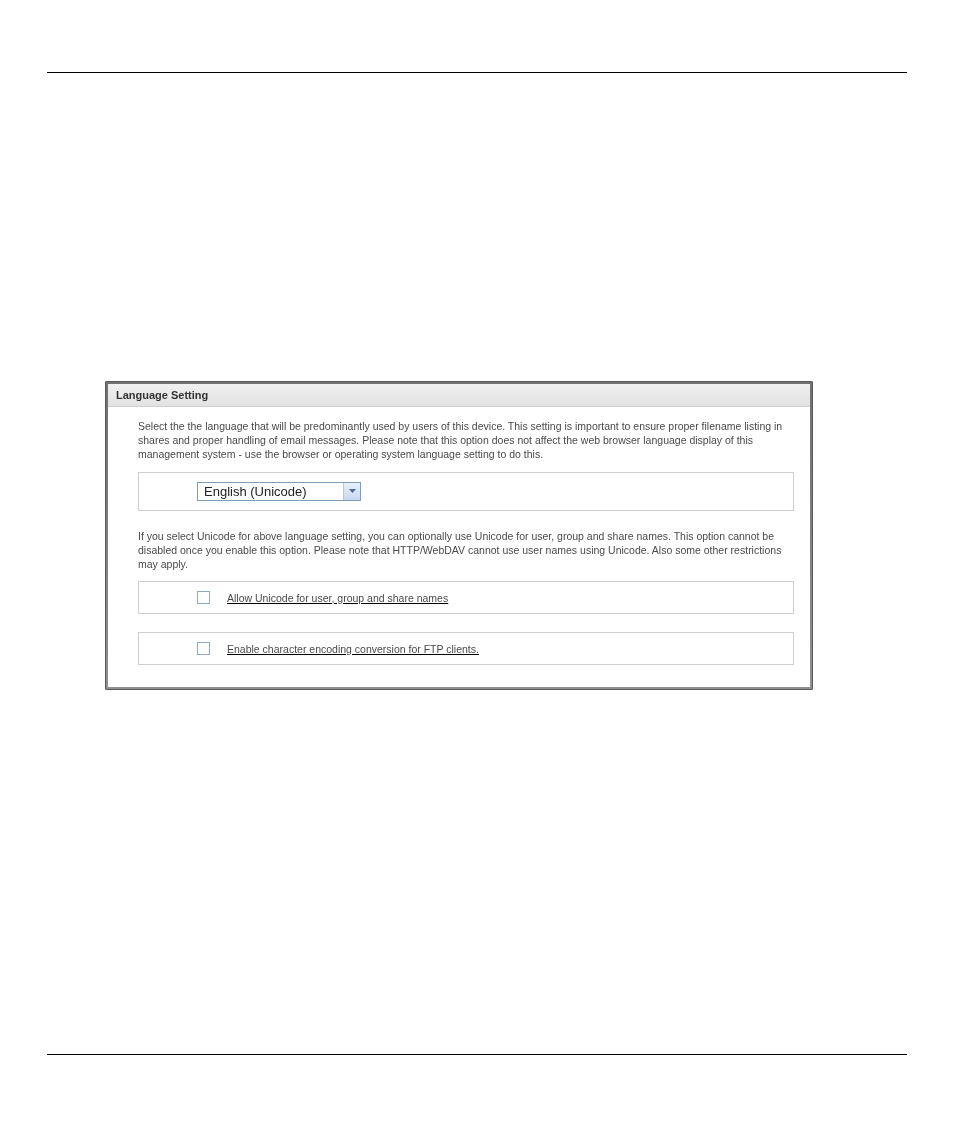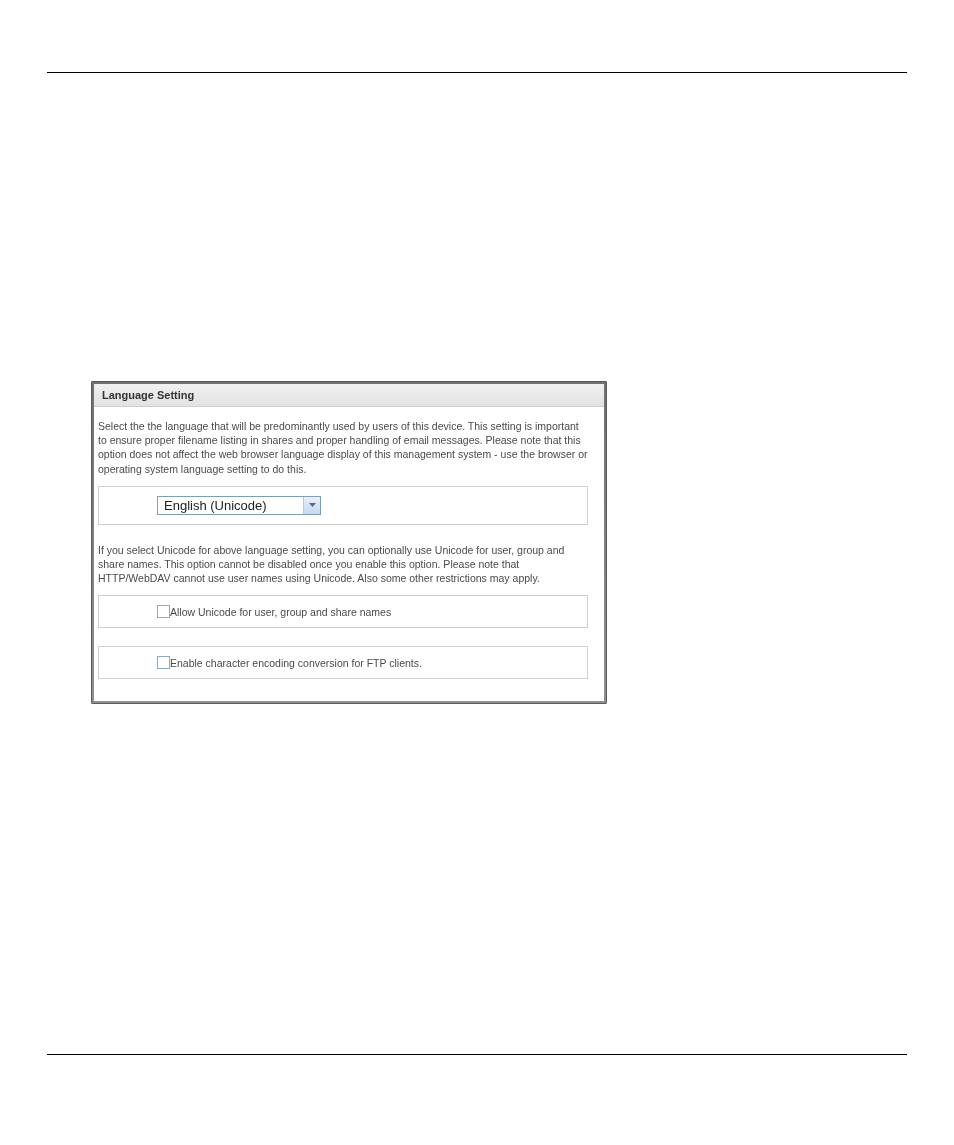--- a/index.html
+++ b/index.html
@@ -20,56 +20,57 @@
     .bottom-rule {
       position: absolute;
       top: 1054px;
       left: 47px;
       right: 47px;
       border-top: 1.5px solid #000;
     }
     .panel {
       position: absolute;
       top: 381px;
-      left: 91px;
-      width: 516px;
+      left: 105px;
+      width: 708px;
       background: linear-gradient(#707070, #909090);
       padding: 3px;
       border-radius: 2px;
       box-shadow: inset 0 0 0 1px #5a5a5a;
     }
     .panel-inner {
       background: #ffffff;
     }
     .panel-header {
       background: linear-gradient(#f0f0f0, #e2e2e2);
       border-bottom: 1px solid #cfcfcf;
       padding: 5px 8px;
       font-size: 11px;
       font-weight: bold;
       color: #333333;
     }
     .panel-body {
-      padding: 12px 16px 18px 4px;
+      padding: 12px 16px 18px 30px;
     }
     .desc {
       font-size: 10.5px;
       color: #4a4a4a;
       line-height: 1.35;
       margin-bottom: 10px;
     }
     .field-box {
       border: 1px solid #cfcfcf;
       padding: 9px 10px 9px 58px;
       margin-bottom: 18px;
       display: flex;
       align-items: center;
     }
     .field-box.checkbox-box {
-      gap: 0;
+      gap: 17px;
+      text-decoration: underline;
     }
     .select-wrap {
       display: inline-flex;
       align-items: center;
       border: 1px solid #7e9db9;
       height: 19px;
       background: #fff;
       font-size: 13px;
       color: #222;
     }

